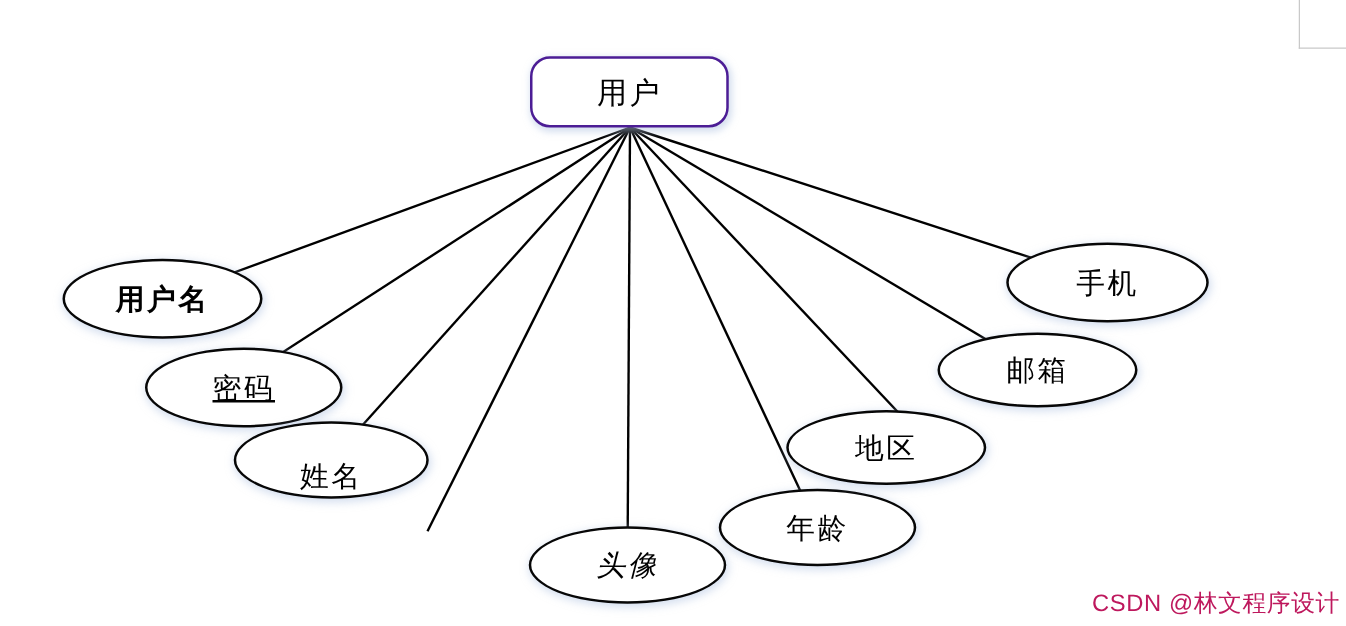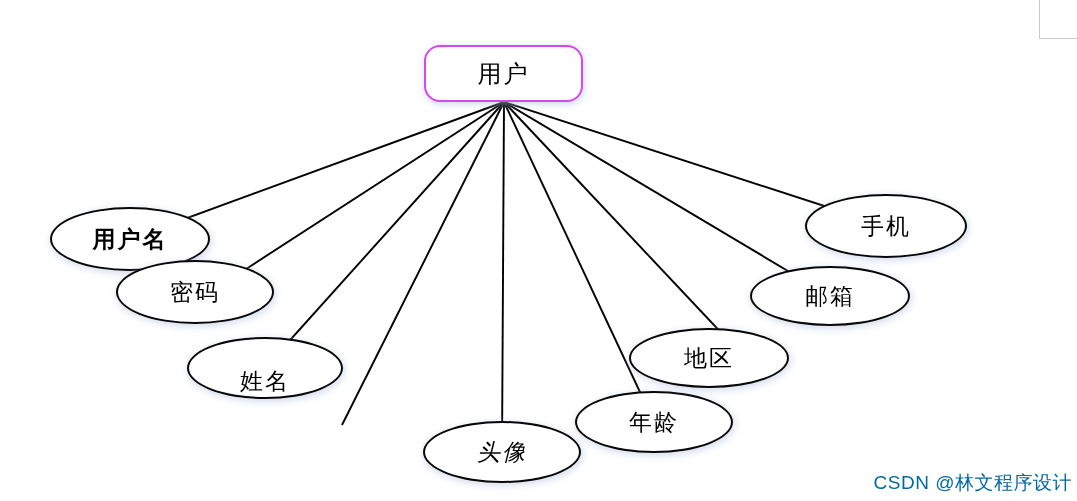--- a/index.html
+++ b/index.html
@@ -27,21 +27,21 @@
     stroke: #000000;
     stroke-width: 1.9;
   }
   .entity {
     position: absolute;
     left: 424px;
     top: 45px;
     width: 159px;
     height: 57px;
     box-sizing: border-box;
-    border: 2px solid #d946ef;
+    border: 2px solid #4c1d95;
     border-radius: 16px;
     background: #ffffff;
     display: flex;
     align-items: center;
     justify-content: center;
     font-size: 24px;
     letter-spacing: 2px;
     box-shadow: 1px 2px 6px 1px rgba(178,196,226,0.55);
   }
   .node {
@@ -67,21 +67,21 @@
     border-bottom: 1px solid #c9c9c9;
     background: #ffffff;
   }
   .watermark {
     position: absolute;
     right: 5px;
     bottom: 5px;
     font-family: "Liberation Sans", "DejaVu Sans", sans-serif;
     font-size: 19px;
     letter-spacing: 0.5px;
-    color: #0369a1;
+    color: #be185d;
     user-select: none;
   }
 </style>
 </head>
 <body>
 
 <div class="canvas">
 
   <div class="page-corner"></div>
 
@@ -97,21 +97,21 @@
     <line x1="504" y1="102" x2="886" y2="226"></line>
   </svg>
 
   <div class="entity">
     <span>用户</span>
   </div>
 
   <div class="node" style="left:50px;  top:207px; width:160px; height:64px;font-weight:bold;">
     <span>用户名</span>
   </div>
-  <div class="node" style="left:116px; top:260px; width:158px; height:64px;">
+  <div class="node" style="left:116px; top:278px; width:158px; height:64px;text-decoration:underline;">
     <span>密码</span>
   </div>
   <div class="node" style="left:187px; top:337px; width:156px; height:62px;align-items:flex-end;">
     <span>姓名</span>
   </div>
   <div class="node" style="left:423px; top:421px; width:158px; height:62px;font-style:italic;">
     <span>头像</span>
   </div>
   <div class="node" style="left:575px; top:391px; width:158px; height:62px;">
     <span>年龄</span>

